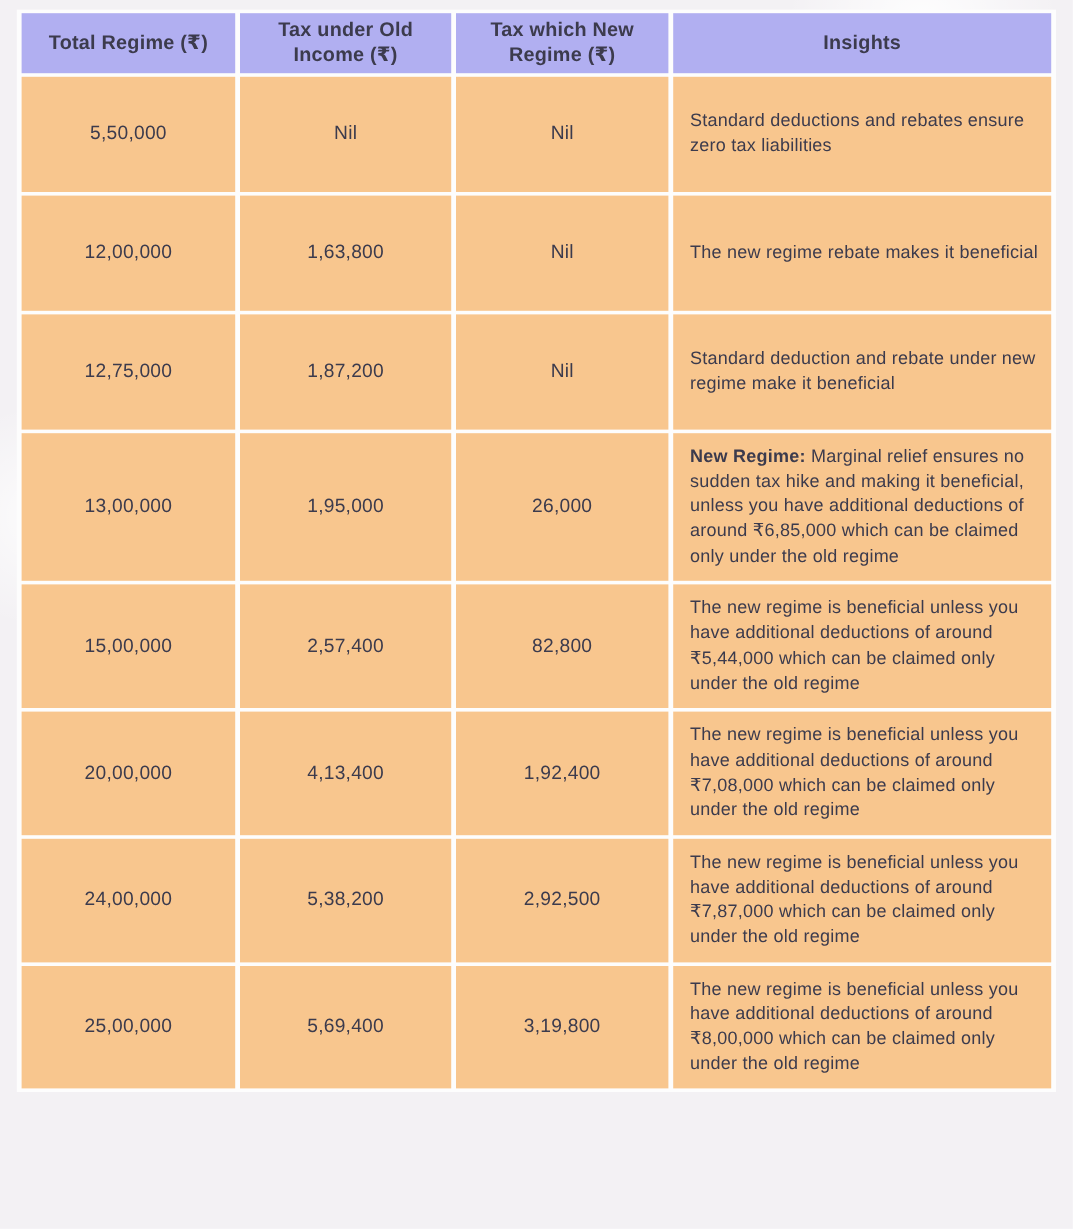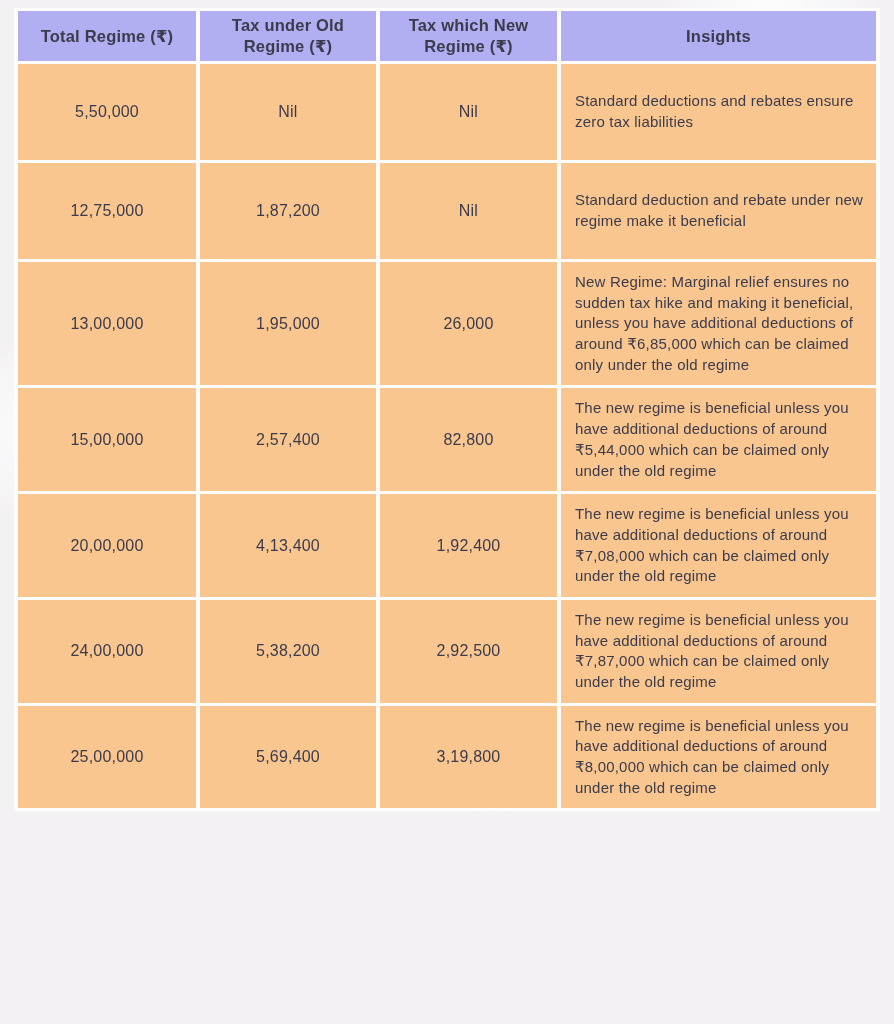--- a/index.html
+++ b/index.html
@@ -53,50 +53,56 @@
     font-size:16px;
     font-weight:500;
   }
   td.insight{
     text-align:left;
     font-size:15px;
     font-weight:500;
     line-height:1.38;
     padding:10px 10px 10px 14px;
   }
-  td.insight b{font-weight:400;}
+  td.insight b{font-weight:700;}
 </style>
 </head>
 <body>
 
 <div class="table-wrap">
   <table>
     <colgroup>
       <col style="width:178px">
       <col style="width:176px">
       <col style="width:177px">
       <col>
     </colgroup>
     <thead>
       <tr>
         <th>Total Regime (₹)</th>
-        <th>Tax under Old Regime (₹)</th>
+        <th>Tax under Old Income (₹)</th>
         <th>Tax which New Regime (₹)</th>
         <th>Insights</th>
       </tr>
     </thead>
     <tbody>
   <tr>
     <td class="num">5,50,000</td>
     <td class="num">Nil</td>
     <td class="num">Nil</td>
     <td class="insight"><b></b><span>Standard deductions and rebates ensure zero tax liabilities</span></td>
   </tr>
 
 
+  <tr>
+    <td class="num">12,00,000</td>
+    <td class="num">1,63,800</td>
+    <td class="num">Nil</td>
+    <td class="insight"><b></b><span>The new regime rebate makes it beneficial</span></td>
+  </tr>
 
   <tr>
     <td class="num">12,75,000</td>
     <td class="num">1,87,200</td>
     <td class="num">Nil</td>
     <td class="insight"><b></b><span>Standard deduction and rebate under new regime make it beneficial</span></td>
   </tr>
 
   <tr>
     <td class="num">13,00,000</td>

